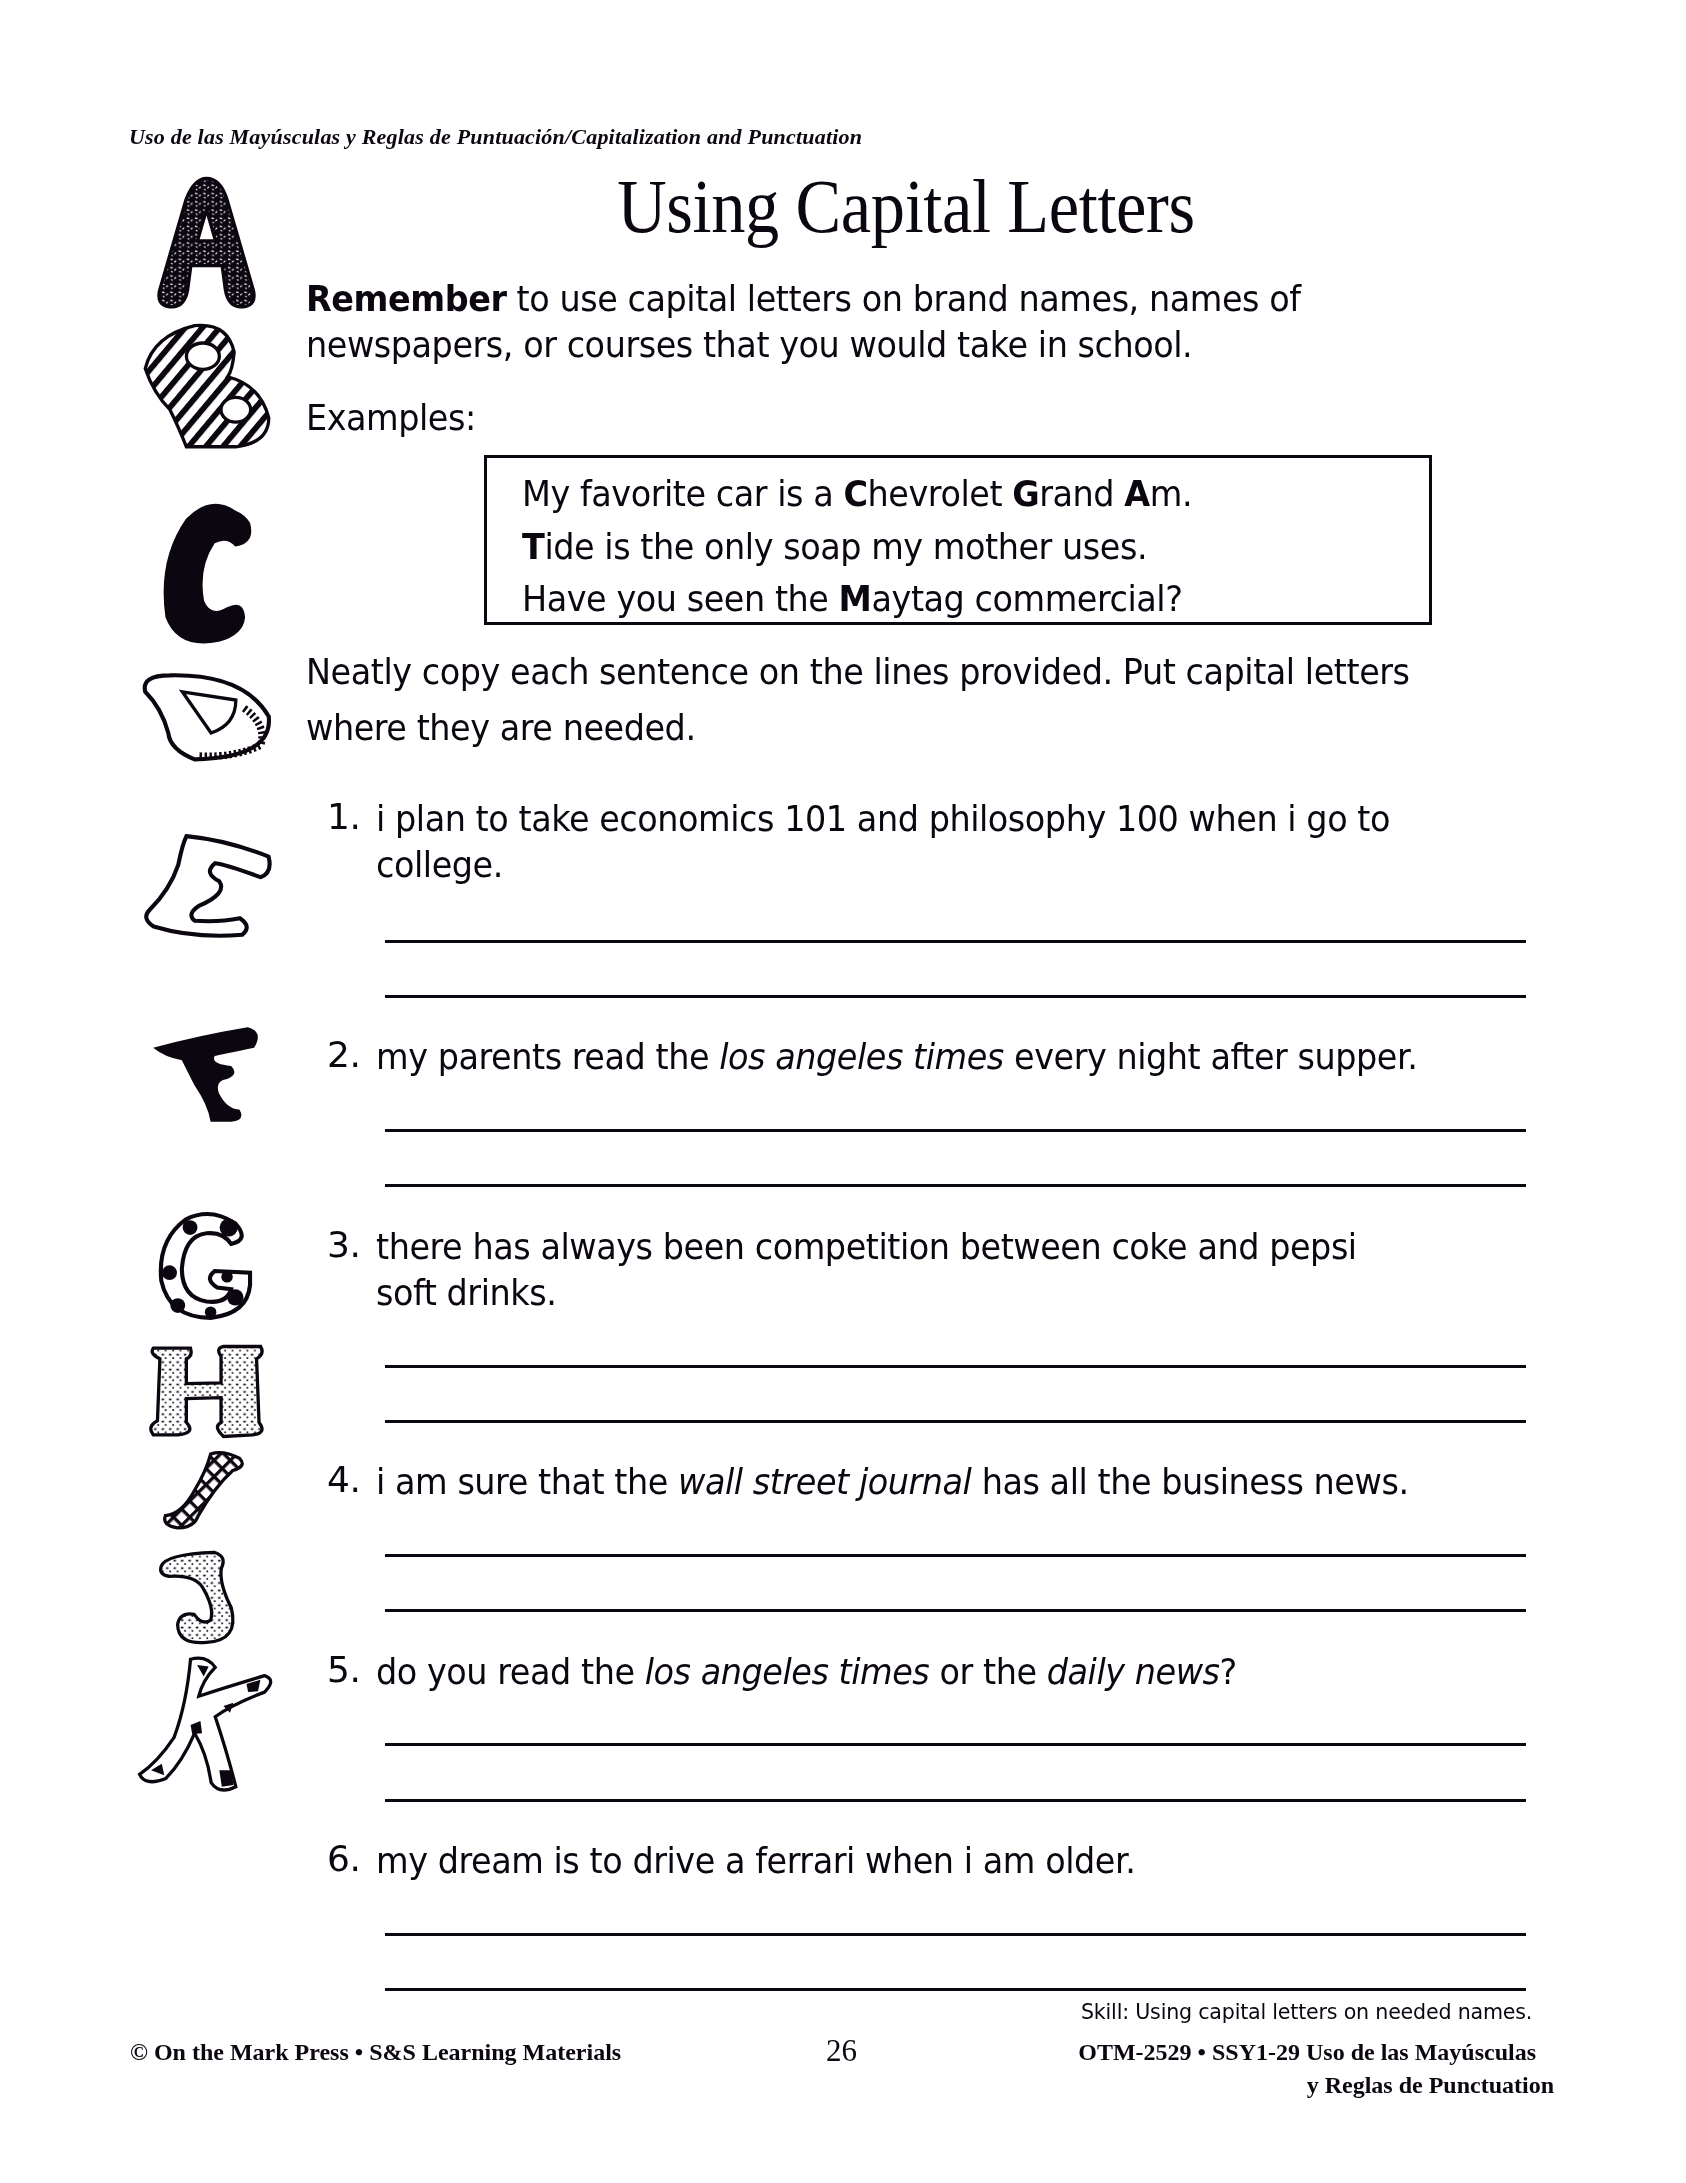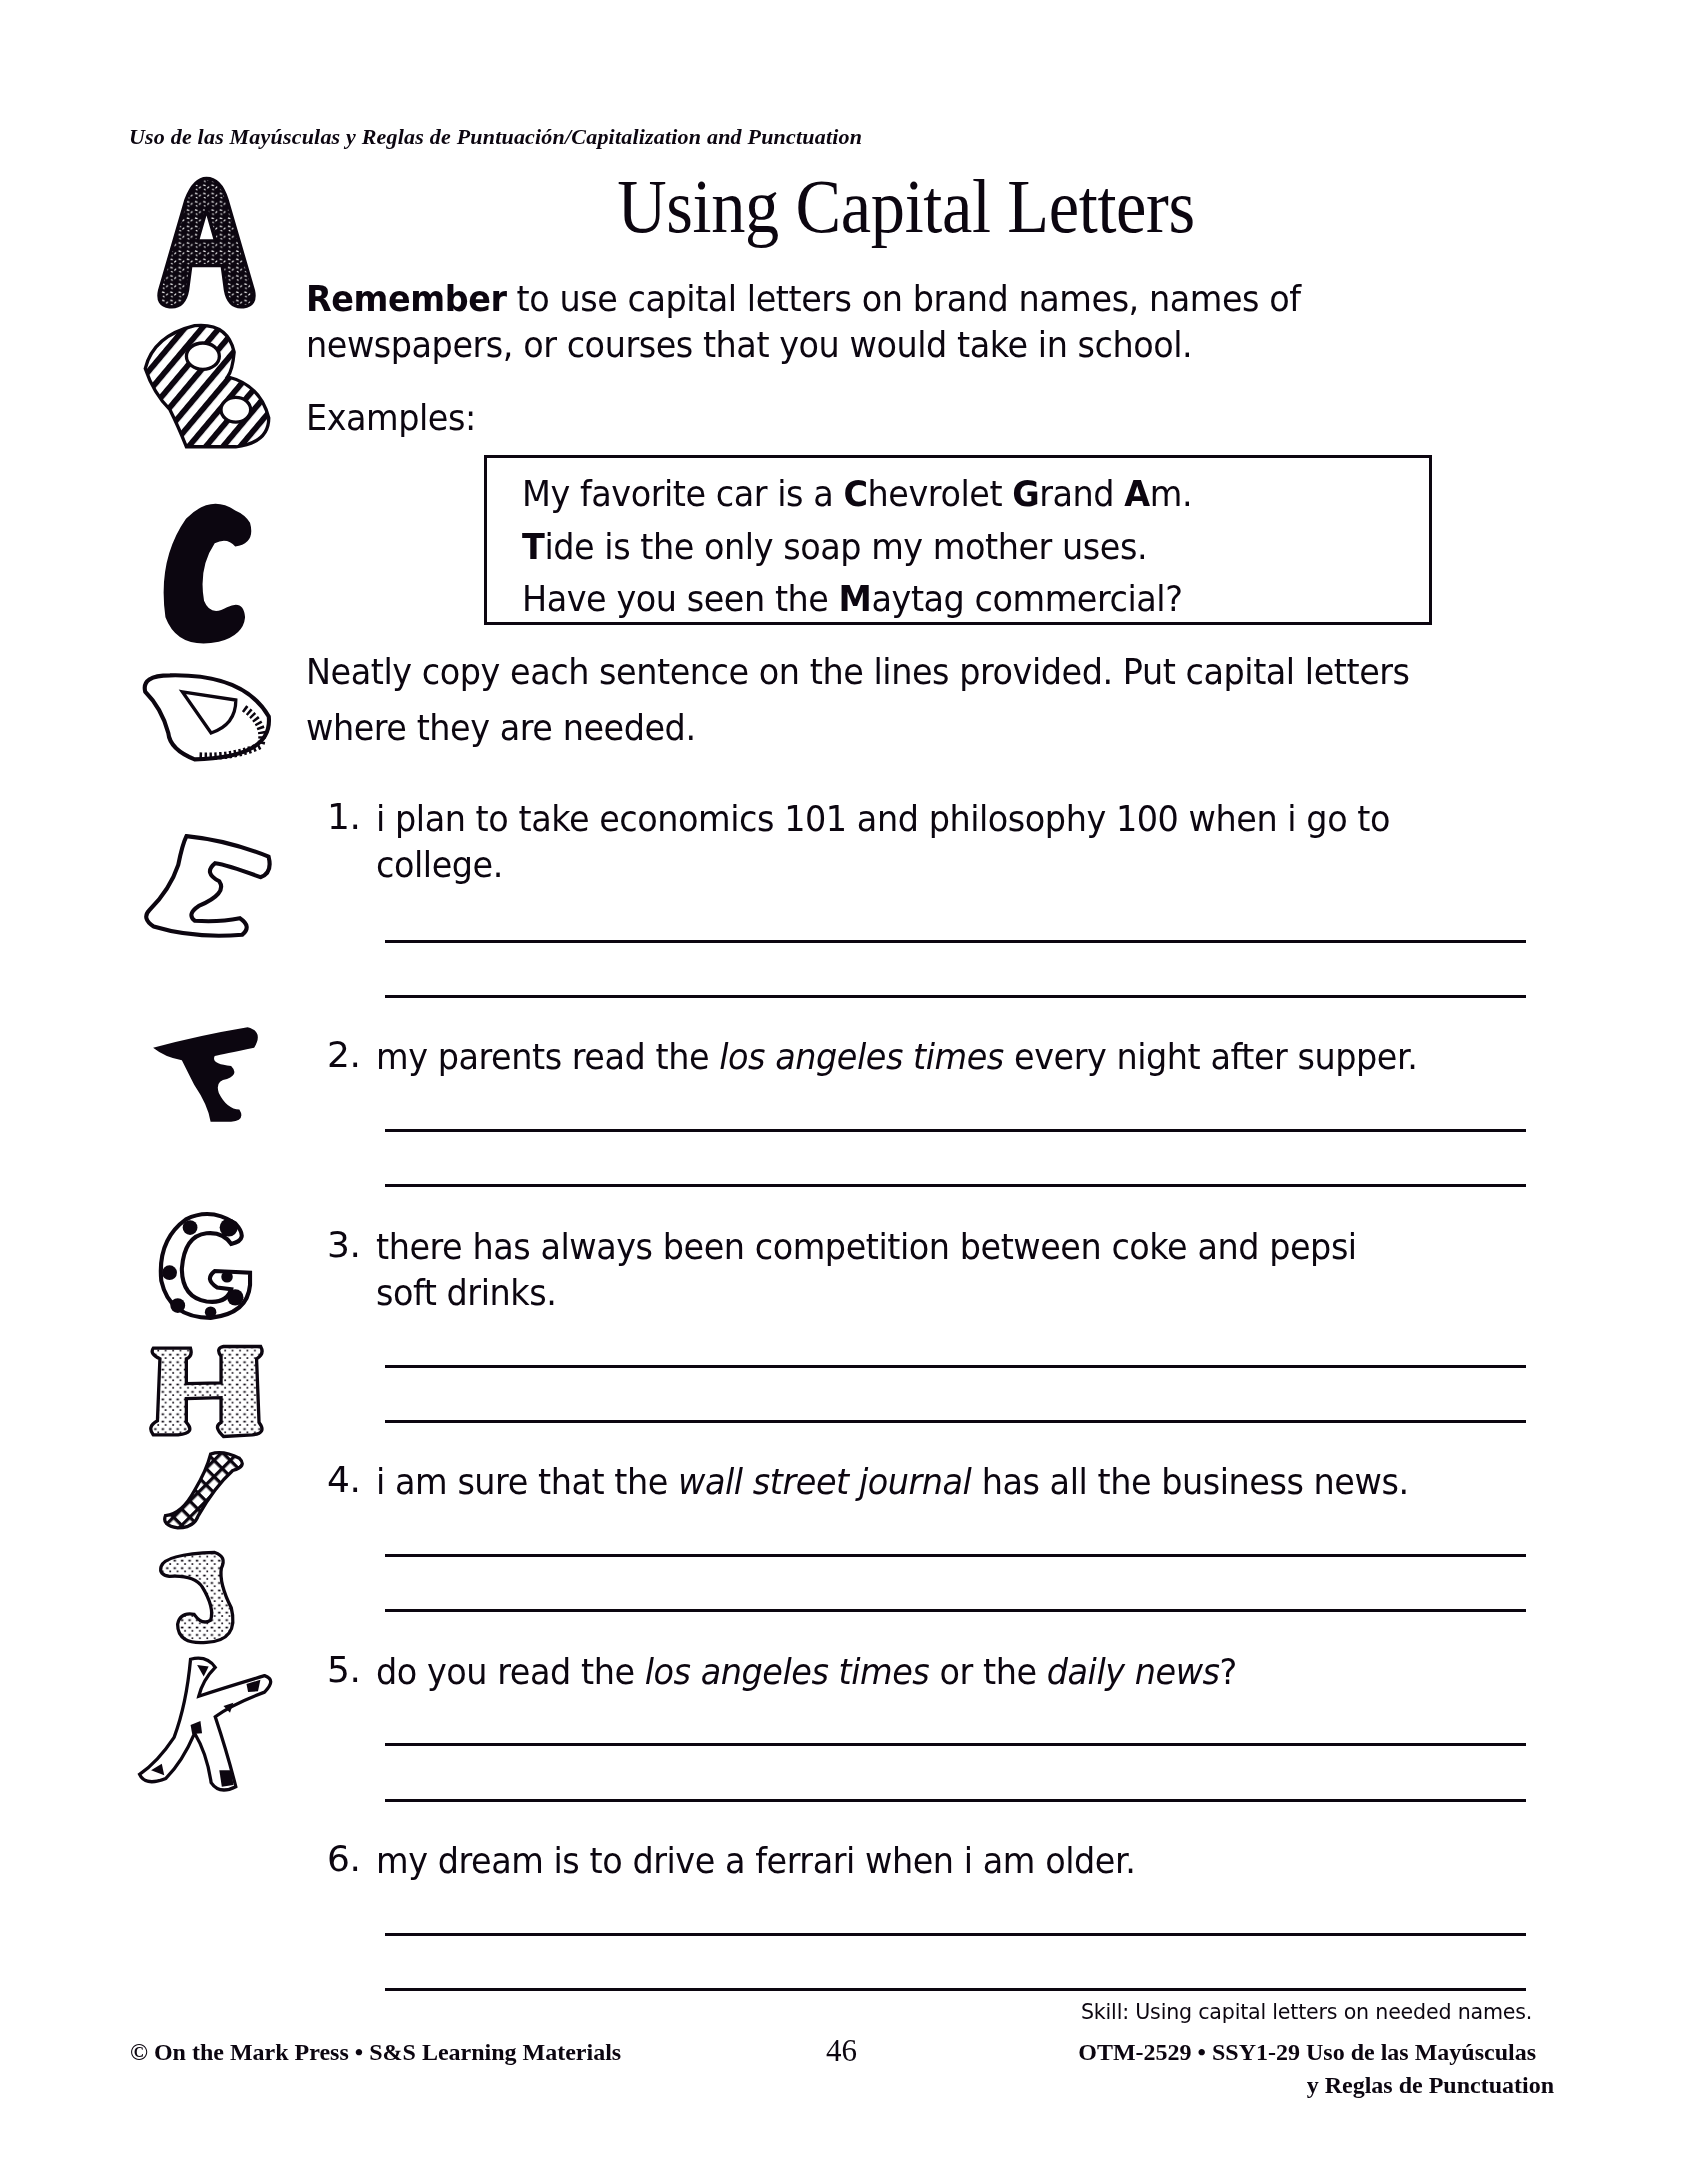--- a/index.html
+++ b/index.html
@@ -216,16 +216,16 @@
     <path d="M138 35 L155 30 L152 44 L140 45 Z" fill="#0c0610"></path>
     <path d="M70 85 L82 80 L84 95 L72 96 Z" fill="#0c0610"></path>
     <path d="M22 140 L35 132 L38 146 Z" fill="#0c0610"></path>
     <path d="M105 140 L120 140 L122 158 L108 160 Z" fill="#0c0610"></path>
     <path d="M110 62 L122 58 L118 70 Z" fill="#0c0610"></path>
   </svg>
 </div>
 
 <div id="skill-note" class="abs sans">Skill:  Using capital letters on needed names.</div>
 <div id="copyright" class="abs serif">© On the Mark Press • S&amp;S Learning Materials</div>
-<div id="page-number" class="abs serif">46</div>
+<div id="page-number" class="abs serif">26</div>
 <div id="product-code-1" class="abs serif">OTM-2529 • SSY1-29 Uso de las Mayúsculas</div>
 <div id="product-code-2" class="abs serif">y Reglas de Punctuation</div>
 
 
 </body></html>

